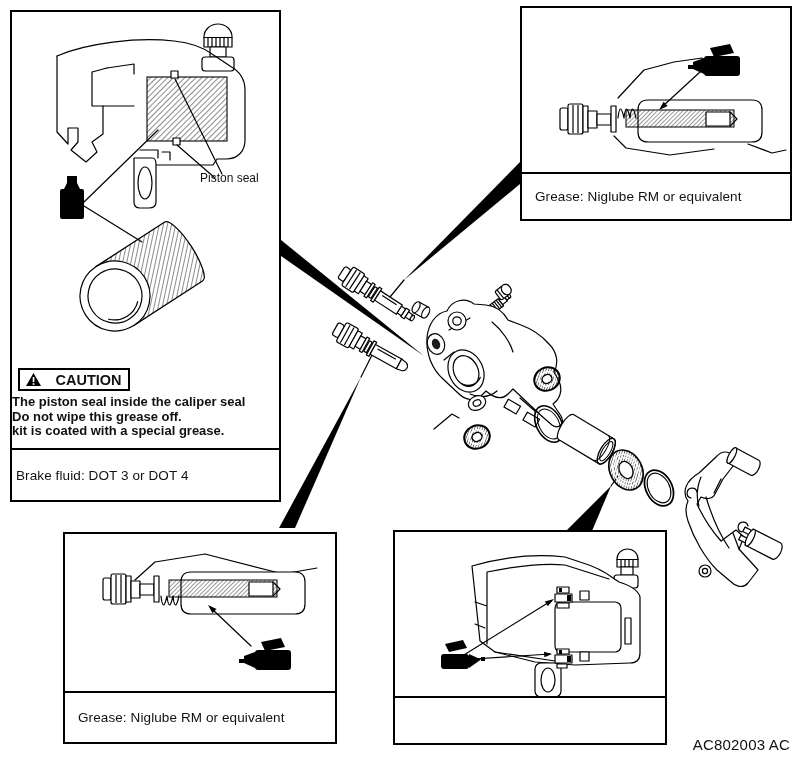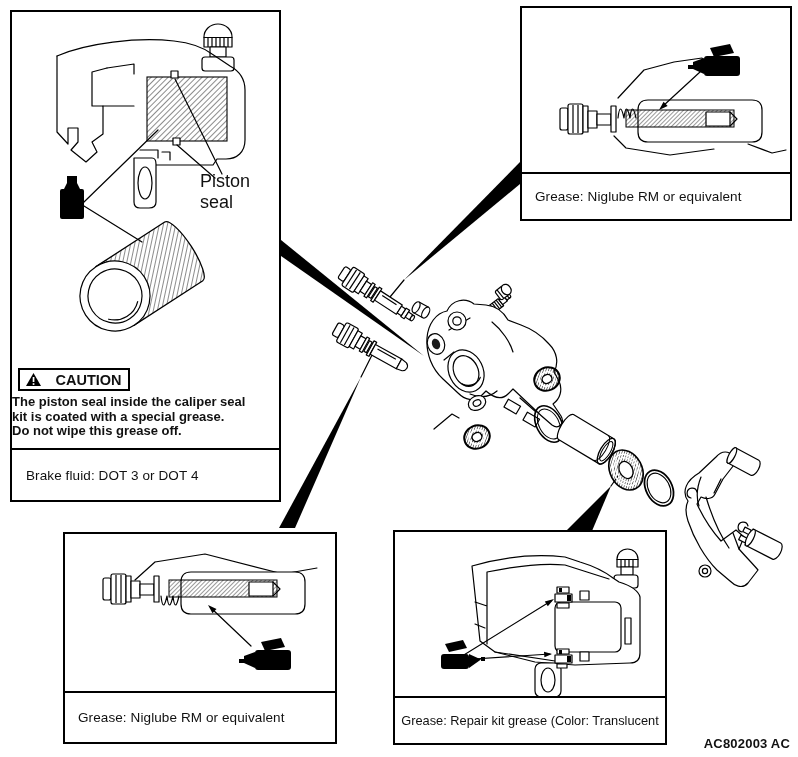--- a/index.html
+++ b/index.html
@@ -9,23 +9,23 @@
   .art{position:absolute;left:0;top:0}
   .strip{position:absolute;left:0;right:0;bottom:0;border-top:2px solid #000;
          display:flex;align-items:center;font-weight:normal;font-size:13.5px;
          background:#fff;letter-spacing:.1px}
   .strip-col{flex-direction:column;justify-content:center;text-align:center;
              font-size:12.8px;line-height:15px;letter-spacing:0}
   .caution-title{position:absolute;left:6px;top:356px;width:112px;height:23px;
                  border:2px solid #000;display:flex;align-items:center;justify-content:center;
                  gap:14px;font-weight:bold;font-size:14.5px;box-sizing:border-box;background:#fff}
   .caution-text{position:absolute;left:0;top:383px;font-weight:bold;font-size:13px;line-height:14.5px}
-  .piston-seal-label{position:absolute;left:188px;top:159px;font-size:18px;font-weight:400}
+  .piston-seal-label{position:absolute;left:188px;top:159px;font-size:12px;font-weight:400}
   .code{position:absolute;left:648px;top:736px;width:142px;text-align:right;
-        font-weight:bold;font-size:13px;letter-spacing:.2px}
+        font-weight:normal;font-size:15px;letter-spacing:.2px}
   svg .ln{fill:none;stroke:#000;stroke-width:1.2;stroke-linecap:round;stroke-linejoin:round}
   svg .fw{fill:#fff;stroke:#000;stroke-width:1.2;stroke-linejoin:round}
   svg .blk{fill:#000;stroke:none}
 </style>
 </head>
 <body>
 
 <div class="canvas">
 
   <svg class="art" width="798" height="757" viewBox="0 0 798 757">
@@ -250,24 +250,24 @@
     <div class="caution-title">
       <svg width="15" height="13" viewBox="0 0 15 13">
         <polygon points="7.5,0 15,13 0,13" fill="#000"></polygon>
         <rect x="6.7" y="4" width="1.7" height="5" fill="#fff"></rect>
         <rect x="6.7" y="10.2" width="1.7" height="1.7" fill="#fff"></rect>
       </svg>
       <span>CAUTION</span>
     </div>
     <div class="caution-text">
       <div>The piston seal inside the caliper seal</div>
+      <div>Do not wipe this grease off.</div>
       <div>kit is coated with a special grease.</div>
-      <div>Do not wipe this grease off.</div>
     </div>
-    <div class="strip" style="height:50px;padding-left:14px">Brake fluid: DOT 3 or DOT 4</div>
+    <div class="strip" style="height:50px;padding-left:4px">Brake fluid: DOT 3 or DOT 4</div>
   </div>
 
   <div class="cbox" style="left:520px;top:6px;width:272px;height:215px">
     <svg class="art" width="268" height="166" viewBox="0 0 268 166">
       <defs>
         <pattern id="b2-h" width="3" height="3" patternUnits="userSpaceOnUse" patternTransform="rotate(45)">
           <line x1="0" y1="0" x2="0" y2="3" stroke="#000" stroke-width=".8"></line>
         </pattern>
       </defs>
       <g class="ln" stroke-width="1.1">
@@ -394,19 +394,18 @@
         <polygon class="blk" points="4,4 22,0 26,8 8,12"></polygon>
       </g>
       <g>
         <line class="ln" x1="64" y1="126" x2="156" y2="69" stroke-width="1.1"></line>
         <polygon class="blk" points="159,67 152.8,74.2 149.8,69.4"></polygon>
         <line class="ln" x1="64" y1="128" x2="155" y2="122" stroke-width="1.1"></line>
         <polygon class="blk" points="157,122 149.4,125.3 149,119.7"></polygon>
       </g>
     </svg>
     <div class="strip strip-col" style="height:45px">
-      <div>Grease: Repair kit grease (Color: Translucent</div>
     </div>
   </div>
 
   <div class="code">AC802003 AC</div>
 
 </div>
 
 </body></html>

